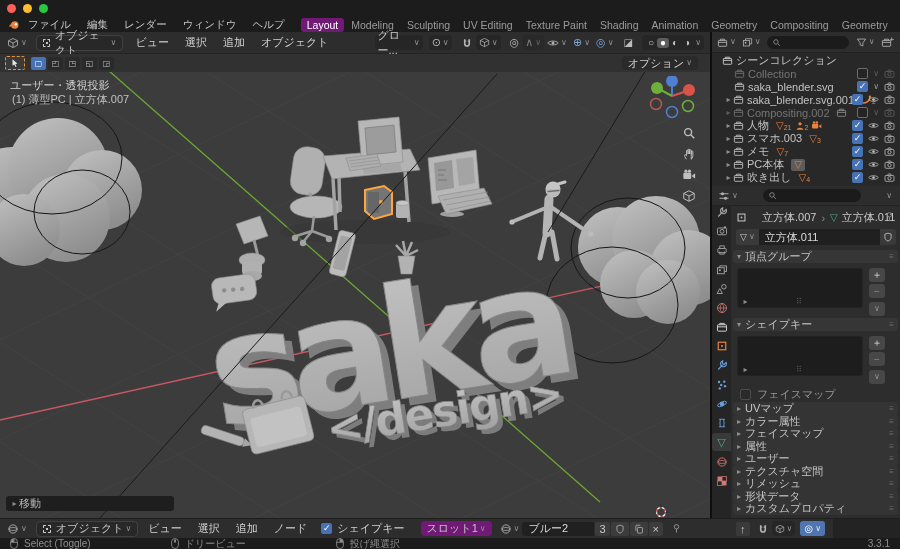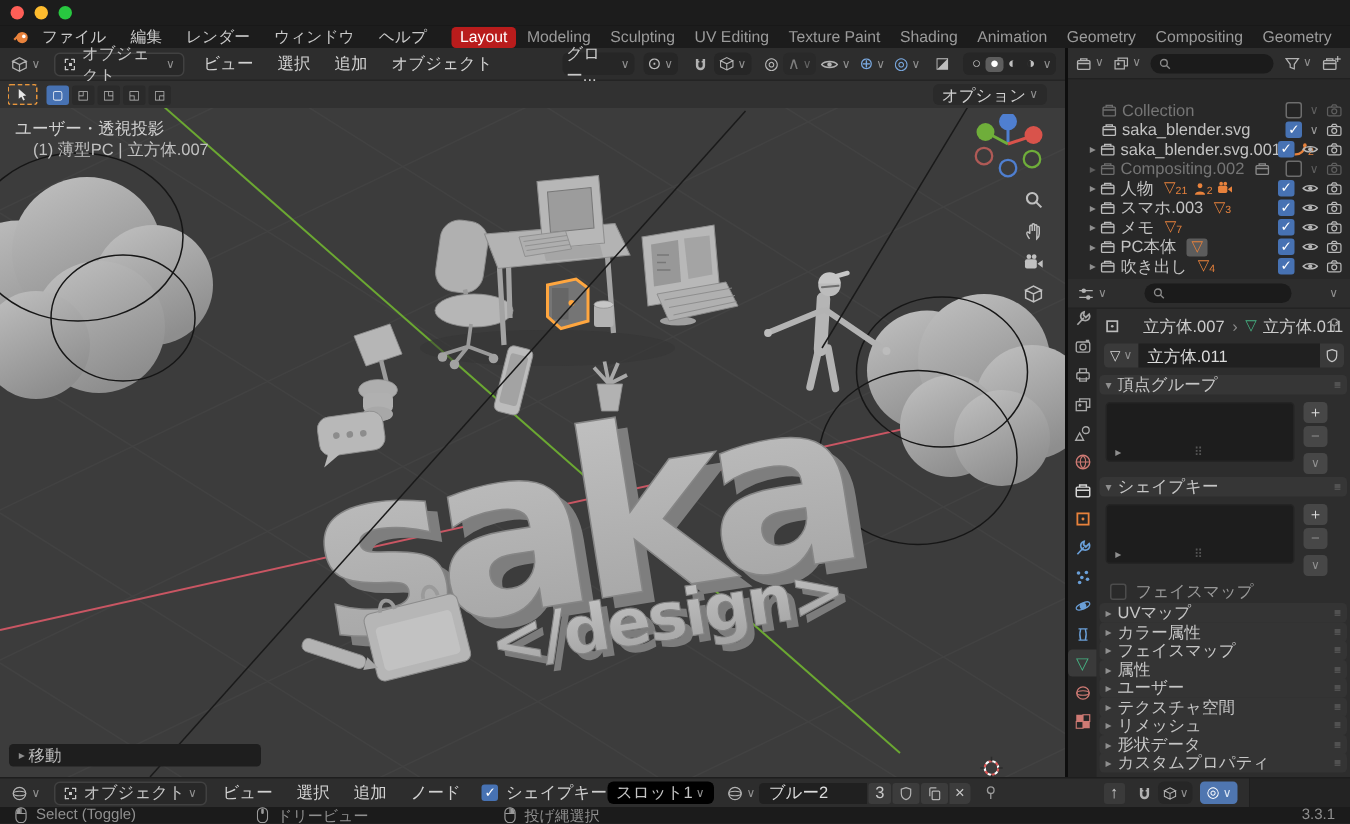--- a/index.html
+++ b/index.html
@@ -15,40 +15,40 @@
 .cb.off{background:#242424;border:1px solid #6d6d6d;color:transparent}
 .cb.dim{background:#2a2a2a;border:1px solid #4c4c4c;color:transparent}
 
 #titlebar{left:0;top:0;width:900px;height:17px;background:#1c1c1c;display:flex;align-items:center}
 .tl{width:9px;height:9px;border-radius:50%;margin-left:7px}
 #titlebar .title{position:absolute;left:0;right:0;text-align:center;color:#c9c9c9;font-size:10.5px}
 .docico{display:inline-block;width:9px;height:11px;background:#e8823c;border-radius:1.5px;margin-right:4px;vertical-align:-2px}
 #menubar{left:0;top:17px;width:900px;height:15px;background:#1c1c1c;display:flex;align-items:center;font-size:10.5px}
 .mi{color:#c9c9c9;margin-right:16px;white-space:nowrap}
 .tab{color:#9b9b9b;padding:1px 6px;border-radius:3px;margin-right:1px;white-space:nowrap}
-.tab.active{background:#b91c1c;color:#fff}
+.tab.active{background:#701a75;color:#fff}
 
 #vph{left:0;top:32px;width:710px;height:22px;background:#2d2d2d;display:flex;align-items:center;border-bottom:1px solid #242424}
 #toolrow{left:0;top:54px;width:710px;height:18px;background:#313131;display:flex;align-items:center}
 .hmenu{margin:0 8px;color:#d2d2d2;white-space:nowrap}
 .modepill{background:#282828;border:1px solid #414141;border-radius:4px;display:flex;align-items:center;height:16px;padding:0 6px;margin-left:6px}
 .mode-ico{width:8px;height:8px;border:1px dashed #c7c7c7;border-radius:1px;margin-right:5px;position:relative}
 .mode-ico::after{content:"";position:absolute;left:2.5px;top:2.5px;width:2px;height:2px;background:#c7c7c7}
 .hbtn{display:flex;align-items:center;padding:0 3px;height:15px;border-radius:3px}
 .hbtn.blue .ic,.hbtn.blue{color:#7aa9e0}
 .seg{display:flex;align-items:center;background:#262626;border-radius:4px;height:15px;padding:0 3px}
 .shade{font-size:10px;color:#c0c0c0;padding:0 3px;line-height:1}
 .shade.active{background:#5d5d5d;border-radius:3px;color:#fff}
 .toolbtn{width:20px;height:14px;border:1px dashed #e8963c;border-radius:2px;display:flex;align-items:center;justify-content:center;margin-left:5px;background:#3a3a3a}
 .selbtn{width:15px;height:13px;background:#2a2a2a;border-radius:2px;margin-left:2px;display:flex;align-items:center;justify-content:center;font-size:8px;color:#bdbdbd}
 .selbtn.on{background:#4772b3;color:#fff}
 
 #viewport{left:0;top:72px;width:710px;height:446px;background:#3c3c3c;overflow:hidden}
 #vtext1{left:10px;top:6px;color:#d2d2d2}
-#vtext2{left:22px;top:20px;color:#c0c0c0}
+#vtext2{left:12px;top:20px;color:#c0c0c0}
 #oppanel{left:6px;top:424px;width:168px;height:15px;background:#1e1e1e;border-radius:3px;display:flex;align-items:center;color:#bdbdbd}
 
 #outliner{left:712px;top:32px;width:188px;height:154px;background:#282828}
 #olhead{position:absolute;left:0;top:0;width:100%;height:21px;background:#2d2d2d;display:flex;align-items:center;border-bottom:1px solid #212121}
 .searchpill{background:#1b1b1b;border-radius:8px;height:13px;display:flex;align-items:center;padding:0 5px;color:#8a8a8a}
 .orow{position:absolute;left:0;width:100%;height:13px;display:flex;align-items:center}
 .dis{color:#8f8f8f;font-size:8px;width:9px;text-align:center;flex:none}
 .olbl{margin-left:3px;color:#c3c3c3;white-space:nowrap}
 .olbl.muted{color:#757575}
 .tb{color:#e8823c;font-size:10px;margin-left:7px;line-height:1;display:inline-flex;align-items:flex-end}
@@ -580,20 +580,28 @@
     <span class="hbtn">
         <span class="ic" style="width:11px;height:11px">
           <svg>
             <use href="#i-col"></use>
           </svg>
         </span>
         <span style="color:#d0d0d0;font-size:8px;margin-left:-2px;margin-top:-6px">+</span>
       </span>
   </div>
 
+  <div class="orow" style="top:22px">
+    <span class="ic" style="width:11px;height:11px;margin-left:10px;color:#cfcfcf">
+        <svg>
+          <use href="#i-col"></use>
+        </svg>
+      </span>
+    <span class="olbl">シーンコレクション</span>
+  </div>
   <div class="orow" style="top:35px">
     <span class="ic" style="width:11px;height:11px;margin-left:22px;color:#6e6e6e">
         <svg>
           <use href="#i-col"></use>
         </svg>
       </span>
     <span class="olbl muted">Collection</span>
     <span class="rctrl">
         <span class="cb off"></span>
         <span class="chev mut">∨</span>
@@ -1070,21 +1078,21 @@
       <span class="mode-ico"></span>
       <span>オブジェクト</span>
       <span class="car">∨</span>
     </span>
   <span class="hmenu" style="margin-left:10px">ビュー</span>
   <span class="hmenu">選択</span>
   <span class="hmenu">追加</span>
   <span class="hmenu">ノード</span>
   <span class="cb" style="margin-left:6px">✓</span>
   <span style="margin-left:5px;color:#d0d0d0">シェイプキー</span>
-  <span class="pill" style="height:15px;background:#000000">
+  <span class="pill" style="margin-left:16px;height:15px;background:#701a75">
       <span>スロット1</span>
       <span class="car">∨</span>
     </span>
   <span class="hbtn" style="margin-left:5px">
       <span class="ic">
         <svg>
           <use href="#i-sphere"></use>
         </svg>
       </span>
       <span class="car">∨</span>

